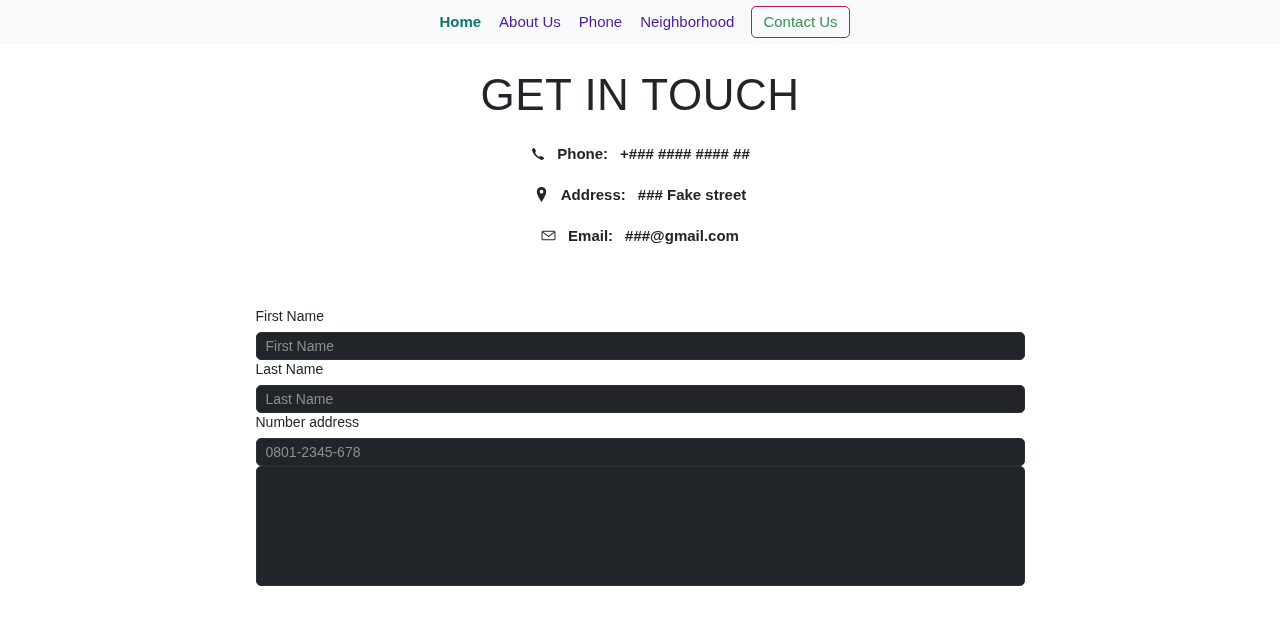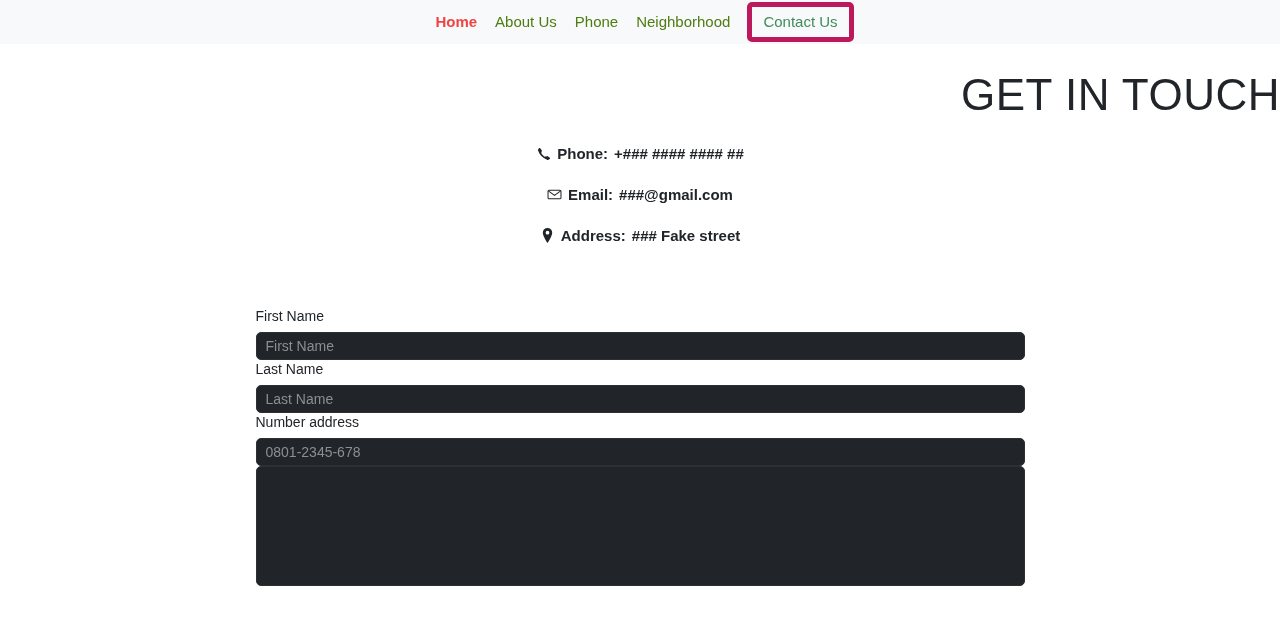--- a/index.html
+++ b/index.html
@@ -25,50 +25,50 @@
     justify-content: center;
     box-sizing: border-box;
   }
   .nav-list {
     display: flex;
     align-items: center;
     gap: 0;
   }
   .nav-link {
     font-size: 15px;
-    color: #4d7c0f;
+    color: #4c1d95;
     text-decoration: none;
     padding: 0 9px;
     line-height: 20px;
     white-space: nowrap;
     cursor: pointer;
   }
   .nav-link.active {
-    color: #ef4444;
+    color: #0f766e;
     font-weight: bold;
   }
   .nav-cta {
     margin-left: 8px;
-    border: 5px solid #be185d;
+    border: 1px solid #be185d;
     color: #3f8c5b;
     border-radius: 5px;
     font-size: 15px;
     line-height: 20px;
     padding: 5px 11px;
     background: transparent;
     white-space: nowrap;
     cursor: pointer;
     font-family: "Liberation Sans", sans-serif;
   }
 
   
   .page-title {
     margin: 0;
     padding-top: 25px;
-    text-align: right;
+    text-align: center;
     font-size: 44px;
     font-weight: 300;
     letter-spacing: 0.5px;
     color: #212529;
     line-height: 1.2;
   }
 
   
   .contact-info {
     margin-top: 22px;
@@ -76,21 +76,21 @@
   }
   .contact-line {
     font-size: 15px;
     font-weight: bold;
     color: #212529;
     line-height: 20px;
     margin: 0 0 21px 0;
     display: flex;
     align-items: center;
     justify-content: center;
-    gap: 6px;
+    gap: 12px;
   }
   .contact-line .ico {
     display: inline-flex;
     align-items: center;
     justify-content: center;
     width: 15px;
     height: 15px;
     flex: 0 0 auto;
   }
   .contact-line .ico svg { display: block; }
@@ -161,43 +161,43 @@
 <div class="contact-info">
 
   <p class="contact-line">
     <span class="ico">
       <svg width="14" height="14" viewBox="0 0 16 16" fill="#212529" aria-hidden="true">
         <path d="M3.654 1.328a.678.678 0 0 0-1.015-.063L1.605 2.3c-.483.484-.661 1.169-.45 1.77a17.6 17.6 0 0 0 4.168 6.608 17.6 17.6 0 0 0 6.608 4.168c.601.211 1.286.033 1.77-.45l1.034-1.034a.678.678 0 0 0-.063-1.015l-2.307-1.795a.68.68 0 0 0-.58-.122l-2.19.547a1.75 1.75 0 0 1-1.657-.459L5.482 8.062a1.75 1.75 0 0 1-.46-1.657l.548-2.19a.68.68 0 0 0-.122-.58z"></path>
       </svg>
     </span>
     <span>Phone:</span>
     <span>+### #### #### ##</span>
+  </p>
+
+  <p class="contact-line">
+    <span class="ico">
+      <svg width="13" height="15" viewBox="0 0 12 16" fill="#212529" aria-hidden="true">
+        <path d="M6 0a5 5 0 0 0-5 5c0 3.5 5 11 5 11s5-7.5 5-11a5 5 0 0 0-5-5m0 7a2 2 0 1 1 0-4 2 2 0 0 1 0 4"></path>
+      </svg>
+    </span>
+    <span>Address:</span>
+    <span>### Fake street</span>
   </p>
 
   <p class="contact-line">
     <span class="ico">
       <svg width="15" height="15" viewBox="0 0 16 16" fill="none" stroke="#212529" stroke-width="1.1" aria-hidden="true">
         <rect x="1.1" y="3.4" width="13.8" height="9.2" rx="1.1"></rect>
         <path d="M1.4 4.1 8 8.9l6.6-4.8"></path>
       </svg>
     </span>
     <span>Email:</span>
     <span>###@gmail.com</span>
   </p>
 
-  <p class="contact-line">
-    <span class="ico">
-      <svg width="13" height="15" viewBox="0 0 12 16" fill="#212529" aria-hidden="true">
-        <path d="M6 0a5 5 0 0 0-5 5c0 3.5 5 11 5 11s5-7.5 5-11a5 5 0 0 0-5-5m0 7a2 2 0 1 1 0-4 2 2 0 0 1 0 4"></path>
-      </svg>
-    </span>
-    <span>Address:</span>
-    <span>### Fake street</span>
-  </p>
-
 </div>
 
 <form class="form-wrap">
 
   <div class="field">
     <label class="field-label">First Name</label>
     <input class="field-input" type="text" placeholder="First Name" style="">
   </div>
 
   <div class="field">

